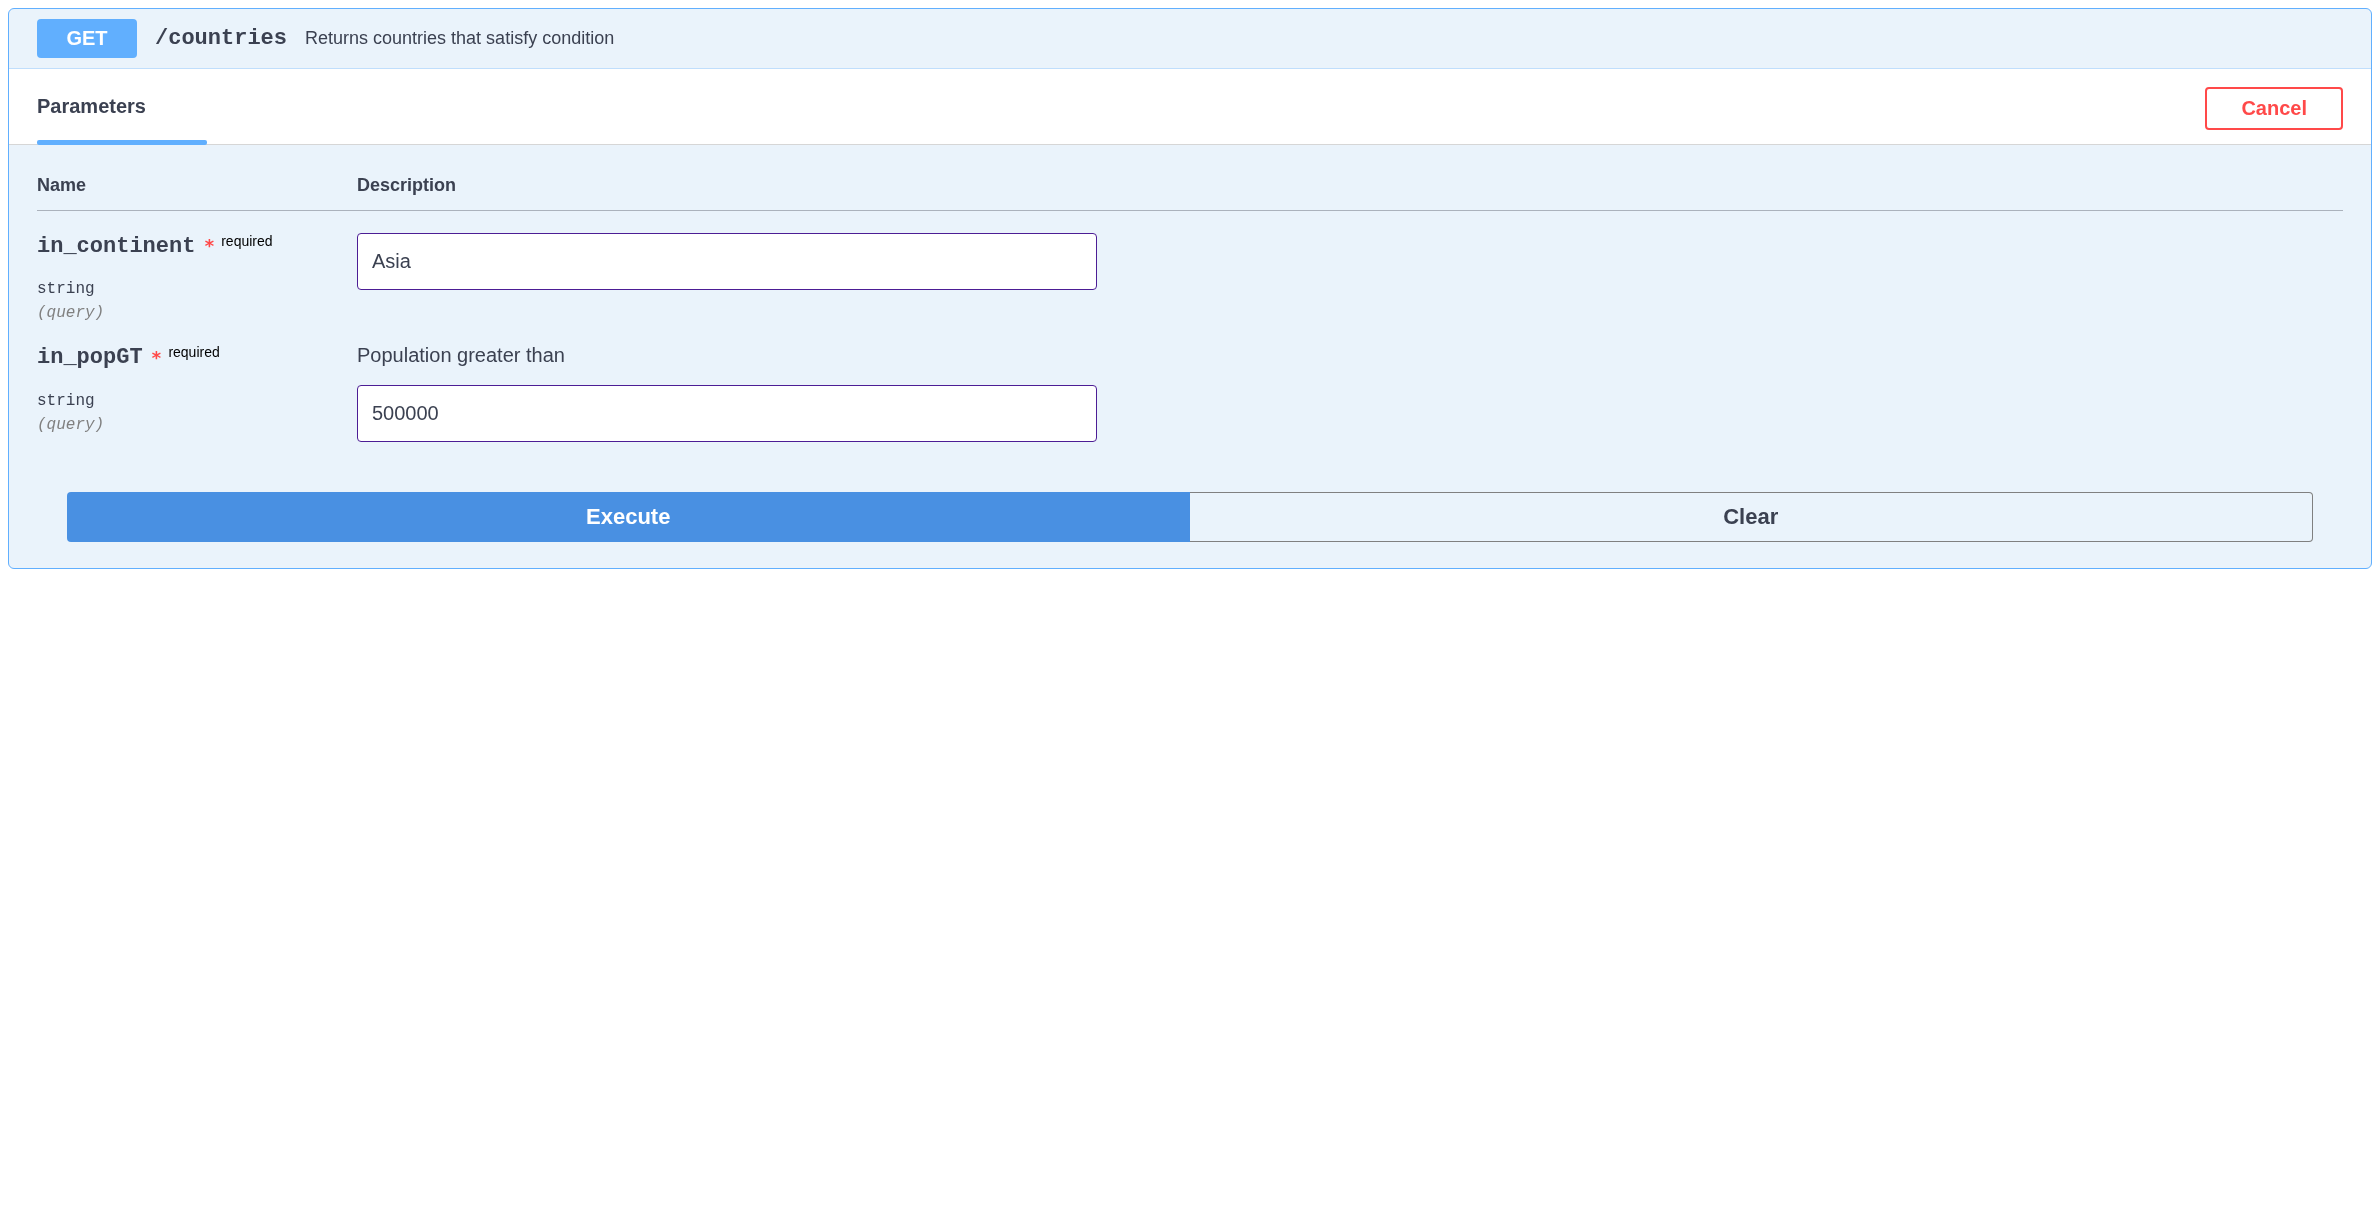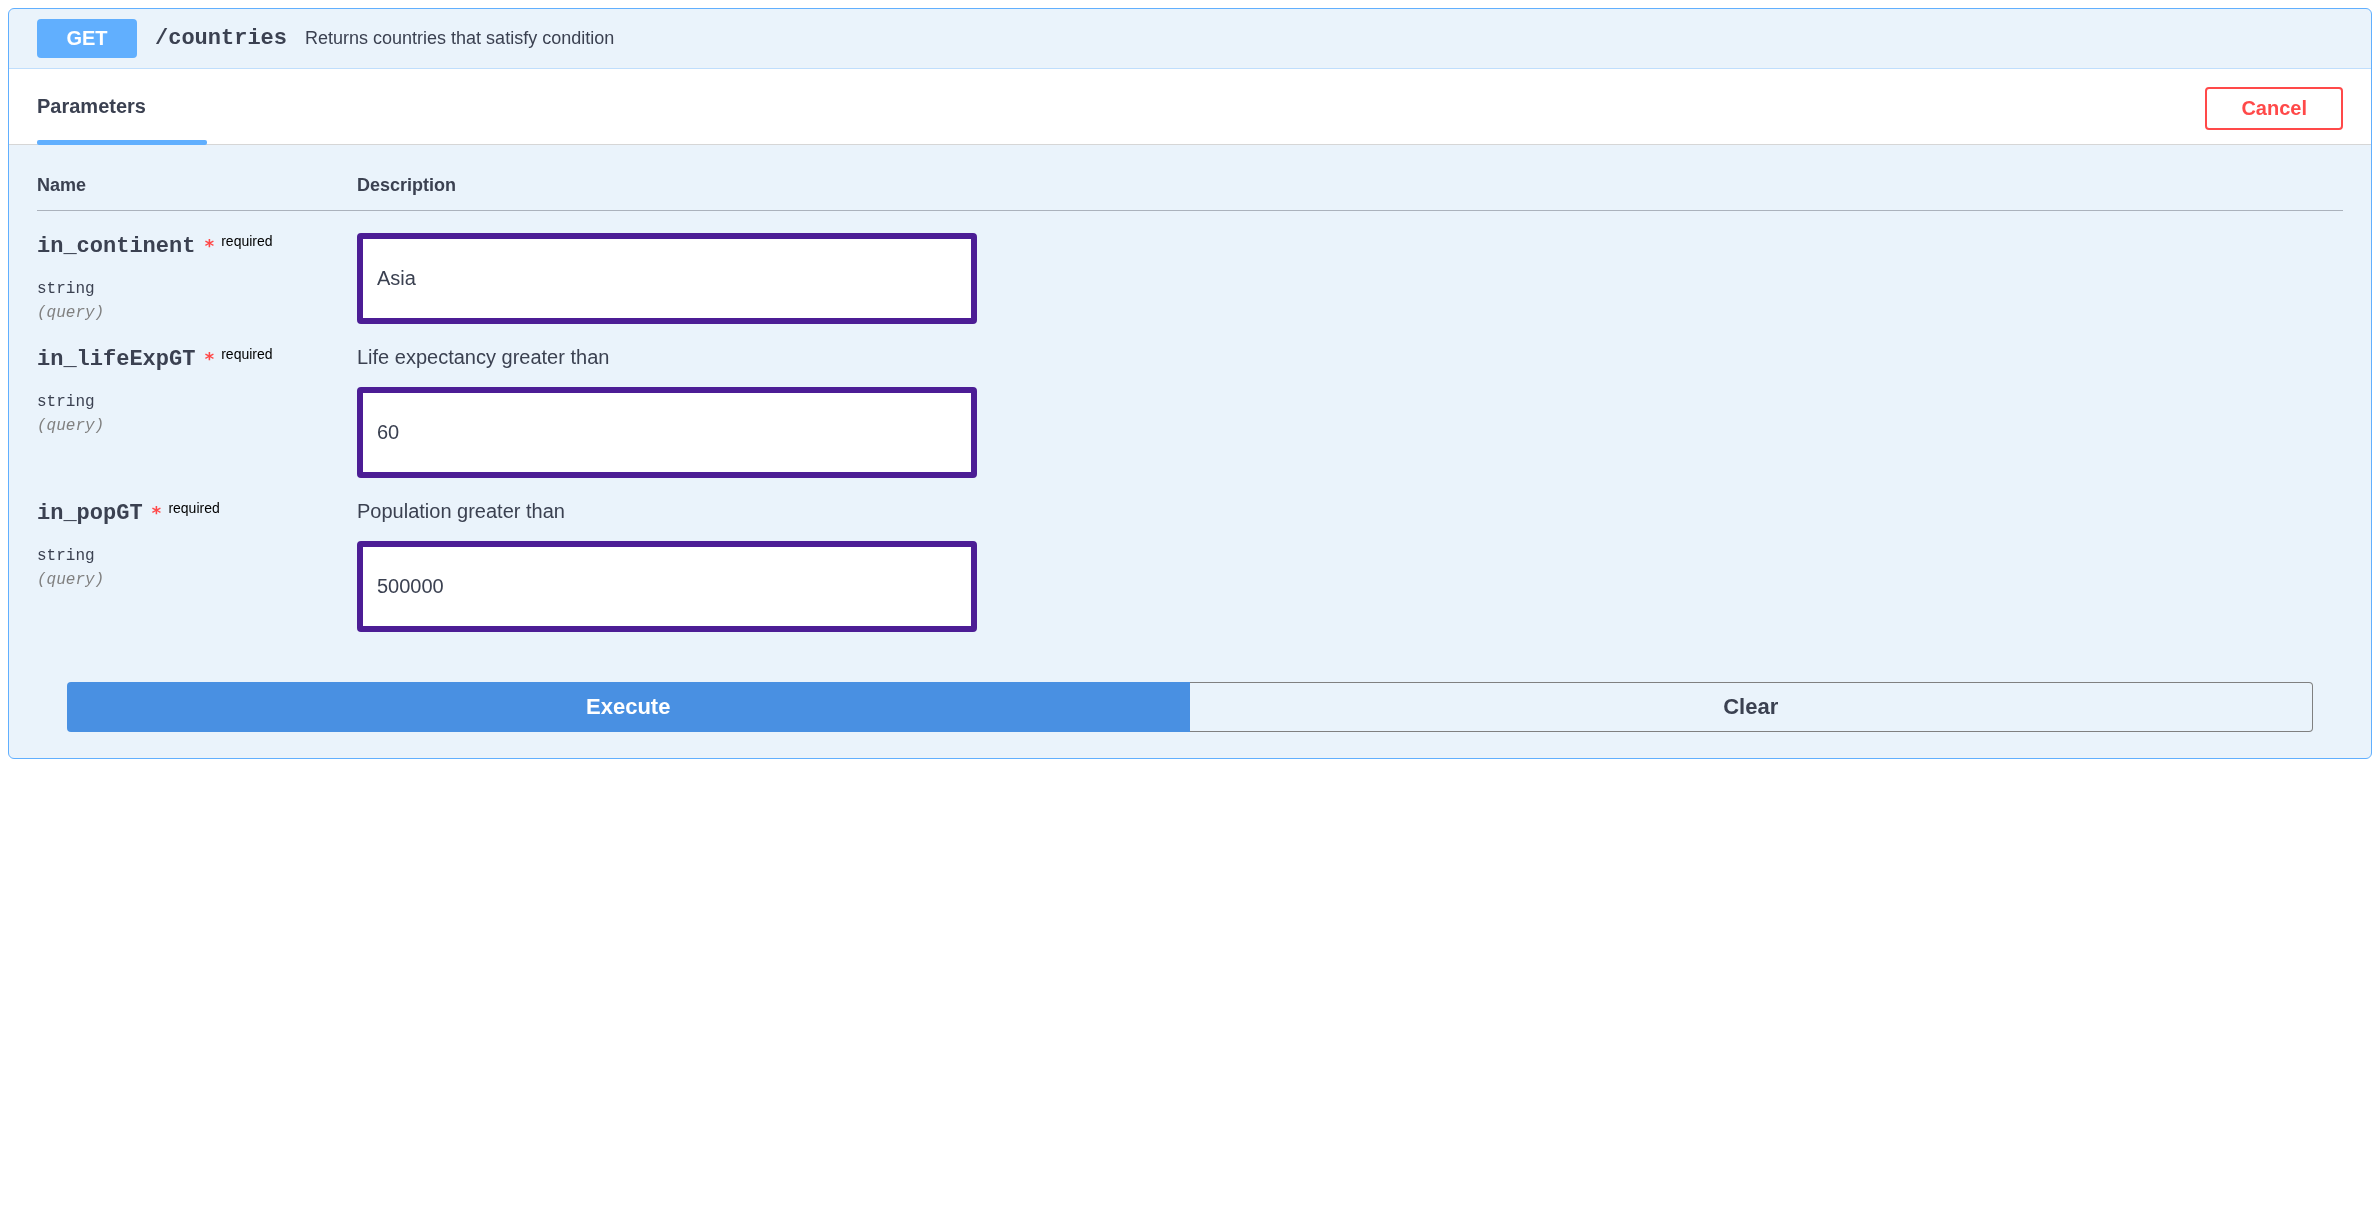--- a/index.html
+++ b/index.html
@@ -135,25 +135,25 @@
     font-style: italic;
     color: #808080;
     margin-top: 6px;
   }
   .param-desc {
     font-size: 20px;
     color: #3b4151;
     margin-bottom: 18px;
   }
   .param-input {
-    width: 620px;
+    width: 740px;
     max-width: 100%;
     font-size: 20px;
-    padding: 28px 14px;
-    border: 6px solid #4c1d95;
+    padding: 16px 14px;
+    border: 1px solid #4c1d95;
     border-radius: 4px;
     background: #fff;
     color: #3b4151;
     font-family: inherit;
   }
   .action-row {
     display: flex;
     margin-top: 50px;
     padding: 0 30px;
   }
@@ -218,35 +218,20 @@
               <span class="required-label">required</span>
             </div>
             <div class="param-type">string</div>
             <div class="param-in">(query)</div>
           </td>
           <td class="col-desc">
             <input class="param-input" type="text" value="Asia" style="">
           </td>
         </tr>
 
-        <tr>
-          <td class="col-name">
-            <div>
-              <span class="param-name">in_lifeExpGT</span>
-              <span class="required-star">*</span>
-              <span class="required-label">required</span>
-            </div>
-            <div class="param-type">string</div>
-            <div class="param-in">(query)</div>
-          </td>
-          <td class="col-desc">
-            <div class="param-desc">Life expectancy greater than</div>
-            <input class="param-input" type="text" value="60" style="">
-          </td>
-        </tr>
 
         <tr>
           <td class="col-name">
             <div>
               <span class="param-name">in_popGT</span>
               <span class="required-star">*</span>
               <span class="required-label">required</span>
             </div>
             <div class="param-type">string</div>
             <div class="param-in">(query)</div>

